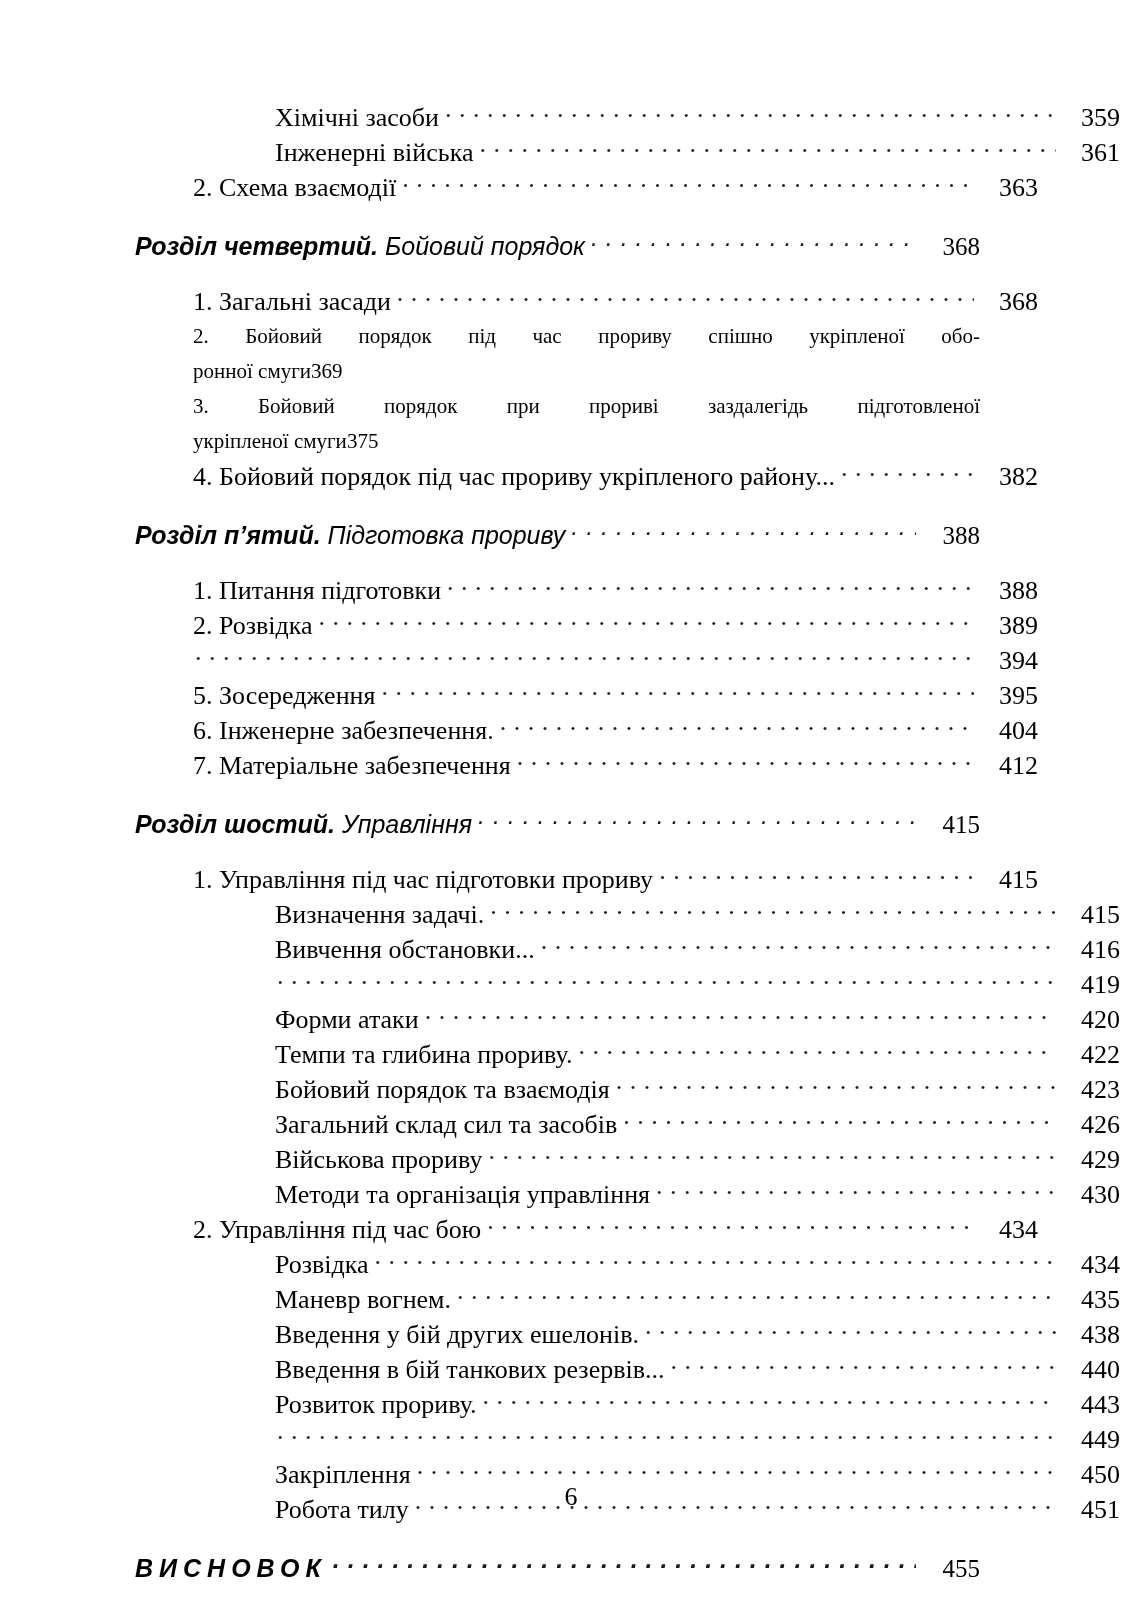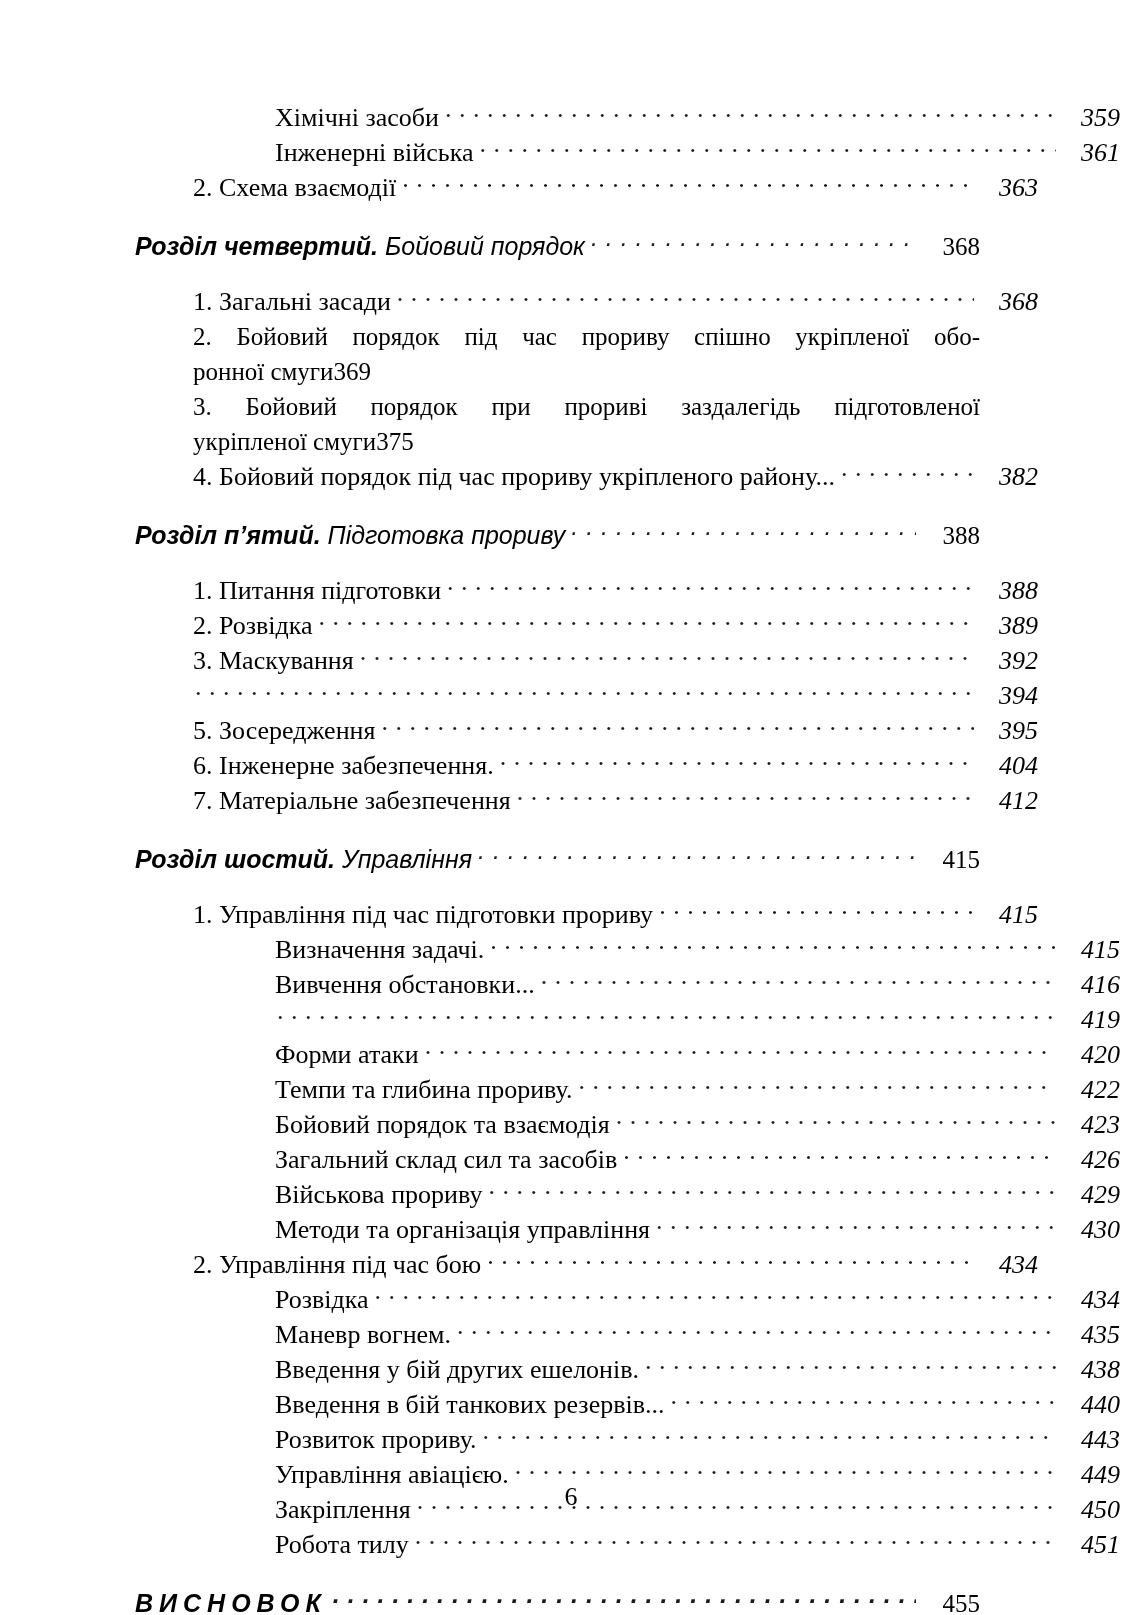--- a/index.html
+++ b/index.html
@@ -56,21 +56,20 @@
     position: absolute;
     left: 0;
     bottom: 0;
     letter-spacing: 0.5px;
     color: #1a1a1a;
   }
   .entry .pageno {
     flex: 0 0 56px;
     text-align: right;
     padding-left: 6px;
-    font-style: italic;
   }
 
   
   .lvl1 { margin-left: 0px; }      
   .lvl2 { margin-left: 58px; }     
   .lvl3 { margin-left: 140px; }    
 
   
   .chapter {
     font-family: "Liberation Sans", "DejaVu Sans", sans-serif;
@@ -101,21 +100,21 @@
   }
   .conclusion .pageno {
     font-family: "Liberation Serif", "DejaVu Serif", serif;
     font-style: normal;
     font-weight: normal;
     letter-spacing: 0;
   }
 
   
   .entry-wrap {
-    font-size: 25px;
+    font-size: 21px;
     line-height: 35px;
   }
   .entry-wrap .firstline {
     display: block;
     text-align: justify;
     text-align-last: justify;
     width: 100%;
     white-space: normal;
   }
   .entry-wrap .contline {
@@ -203,25 +202,20 @@
         <span class="label">1. Питання підготовки</span>
         <span class="leader"></span>
         <span class="pageno">388</span>
       </div>
       <div class="entry lvl2">
         <span class="label">2. Розвідка</span>
         <span class="leader"></span>
         <span class="pageno">389</span>
       </div>
       <div class="entry lvl2">
-        <span class="label">3. Маскування</span>
-        <span class="leader"></span>
-        <span class="pageno">392</span>
-      </div>
-      <div class="entry lvl2">
         <span class="leader"></span>
         <span class="pageno">394</span>
       </div>
       <div class="entry lvl2">
         <span class="label">5. Зосередження</span>
         <span class="leader"></span>
         <span class="pageno">395</span>
       </div>
       <div class="entry lvl2">
         <span class="label">6. Інженерне забезпечення.</span>
@@ -313,21 +307,20 @@
         <span class="label">Введення в бій танкових резервів...</span>
         <span class="leader"></span>
         <span class="pageno">440</span>
       </div>
       <div class="entry lvl3">
         <span class="label">Розвиток прориву.</span>
         <span class="leader"></span>
         <span class="pageno">443</span>
       </div>
       <div class="entry lvl3">
-        <span class="label">Управління авіацією.</span>
         <span class="leader"></span>
         <span class="pageno">449</span>
       </div>
       <div class="entry lvl3">
         <span class="label">Закріплення</span>
         <span class="leader"></span>
         <span class="pageno">450</span>
       </div>
       <div class="entry lvl3">
         <span class="label">Робота тилу</span>

